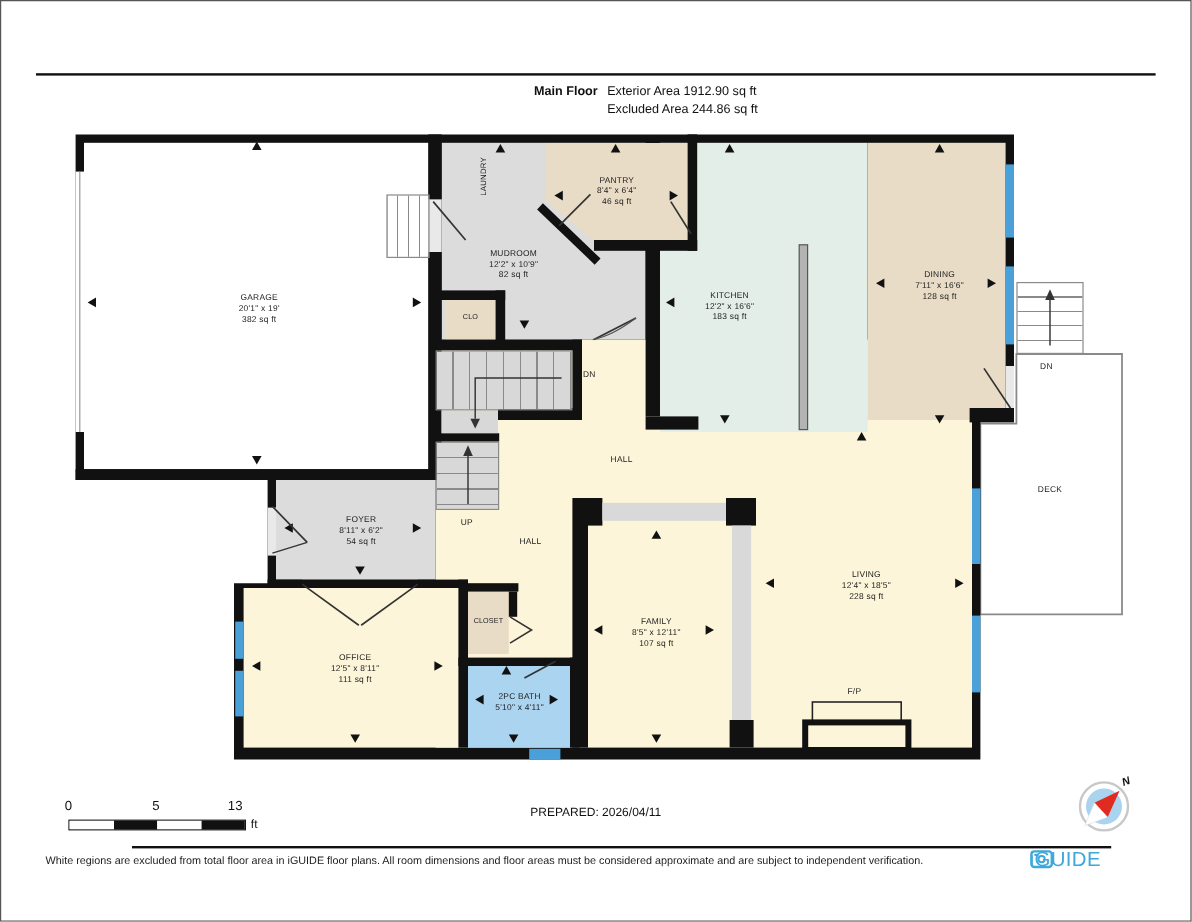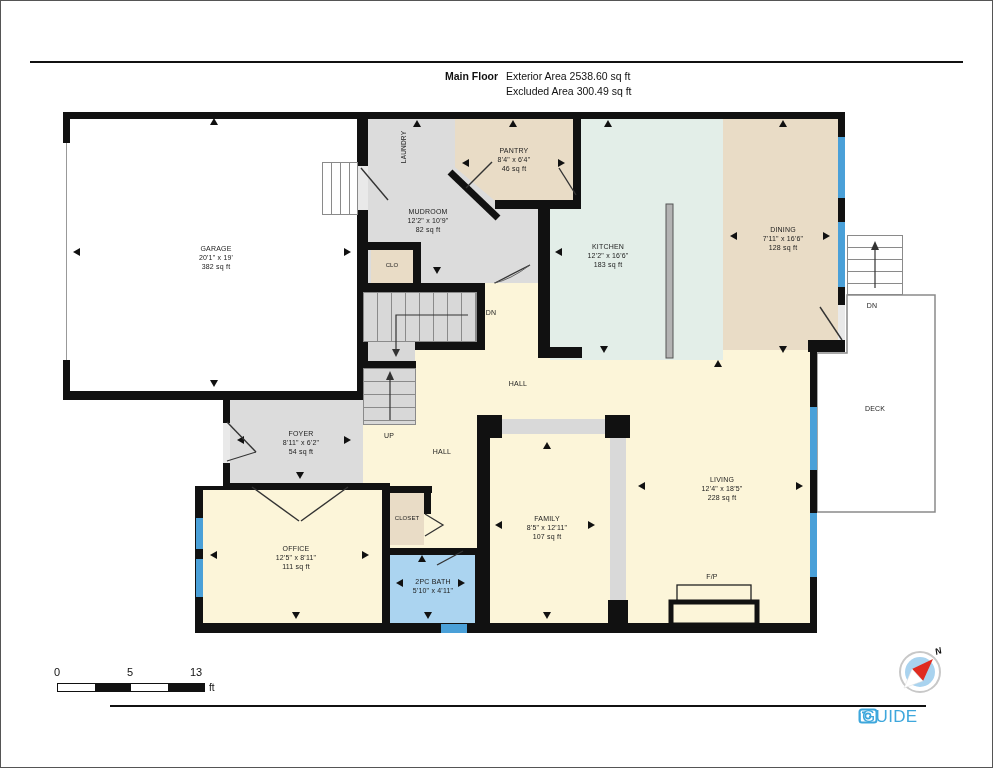--- a/index.html
+++ b/index.html
@@ -175,22 +175,22 @@
     <polygon points="871,250 879,250 875,241" fill="#333"></polygon>
 
     <circle cx="920" cy="672" r="20" fill="#ffffff" stroke="#c8c8c8" stroke-width="2"></circle>
     <circle cx="920" cy="672" r="15" fill="#a9d3ef"></circle>
     <polygon points="933,659 912,669 923,681" fill="#e02b20"></polygon>
     <polygon points="912,669 923,681 904,688" fill="#ffffff" stroke="#ddd" stroke-width="0.5"></polygon>
   </svg>
 
   <div class="rule1"></div>
   <div class="mf">Main Floor</div>
-  <div class="ext">Exterior Area 2538.60 sq ft</div>
-  <div class="exc">Excluded Area 300.49 sq ft</div>
+  <div class="ext">Exterior Area 1912.90 sq ft</div>
+  <div class="exc">Excluded Area 244.86 sq ft</div>
 
   <div class="lbl" style="left:216px;top:258px">
     <div>GARAGE</div>
       <div>20'1" x 19'</div>
       <div>382 sq ft</div>
   </div>
   <div class="lbl" style="left:428px;top:221px">
     <div>MUDROOM</div>
       <div>12'2" x 10'9"</div>
       <div>82 sq ft</div>
@@ -239,33 +239,35 @@
   <div class="lbl small" style="left:392px;top:266px">CLO</div>
   <div class="lbl small" style="left:407px;top:519px">CLOSET</div>
   <div class="lbl" style="left:518px;top:384px">HALL</div>
   <div class="lbl" style="left:442px;top:452px">HALL</div>
   <div class="lbl" style="left:875px;top:409px">DECK</div>
   <div class="lbl" style="left:712px;top:577px">F/P</div>
   <div class="lbl" style="left:389px;top:436px">UP</div>
   <div class="lbl" style="left:491px;top:313px">DN</div>
   <div class="lbl" style="left:872px;top:306px">DN</div>
 
+  <div class="prep">PREPARED: 2026/04/11</div>
   <div class="scale-num" style="left:57px">0</div>
   <div class="scale-num" style="left:130px">5</div>
   <div class="scale-num" style="left:196px">13</div>
   <div class="scale-bar">
     <span style="background:#fff"></span>
       <span style="background:#111"></span>
     <span style="background:#fff"></span>
       <span style="background:#111"></span>
   </div>
   <div class="scale-ft">ft</div>
   <div class="north-n">N</div>
 
   <div class="rule2"></div>
+  <div class="disc">White regions are excluded from total floor area in iGUIDE floor plans. All room dimensions and floor areas must be considered approximate and are subject to independent verification.</div>
   <div class="brand">
     <svg width="20" height="18" viewBox="0 0 20 18">
       <rect x="1.5" y="2.5" width="17" height="13" rx="2.5" fill="none" stroke="#3ea7dc" stroke-width="2"></rect>
       <circle cx="10" cy="9" r="2.6" fill="none" stroke="#3ea7dc" stroke-width="1.6"></circle>
       <rect x="4" y="4.5" width="3.4" height="1.8" fill="#3ea7dc"></rect>
     </svg>
     <span class="brand-text">iGUIDE</span>
   </div>
 </div>
 

